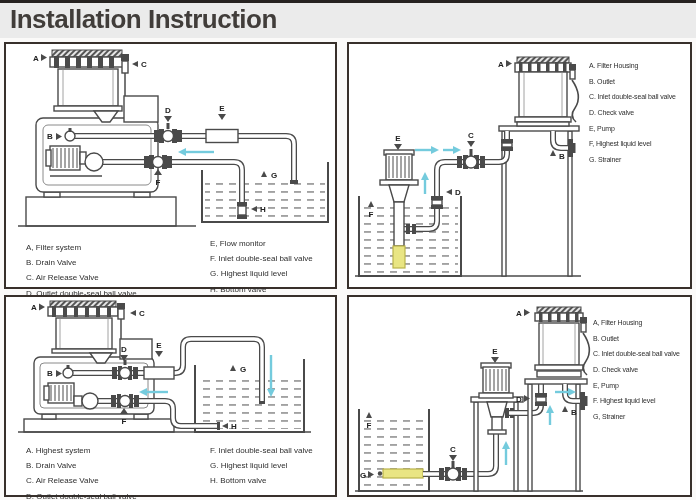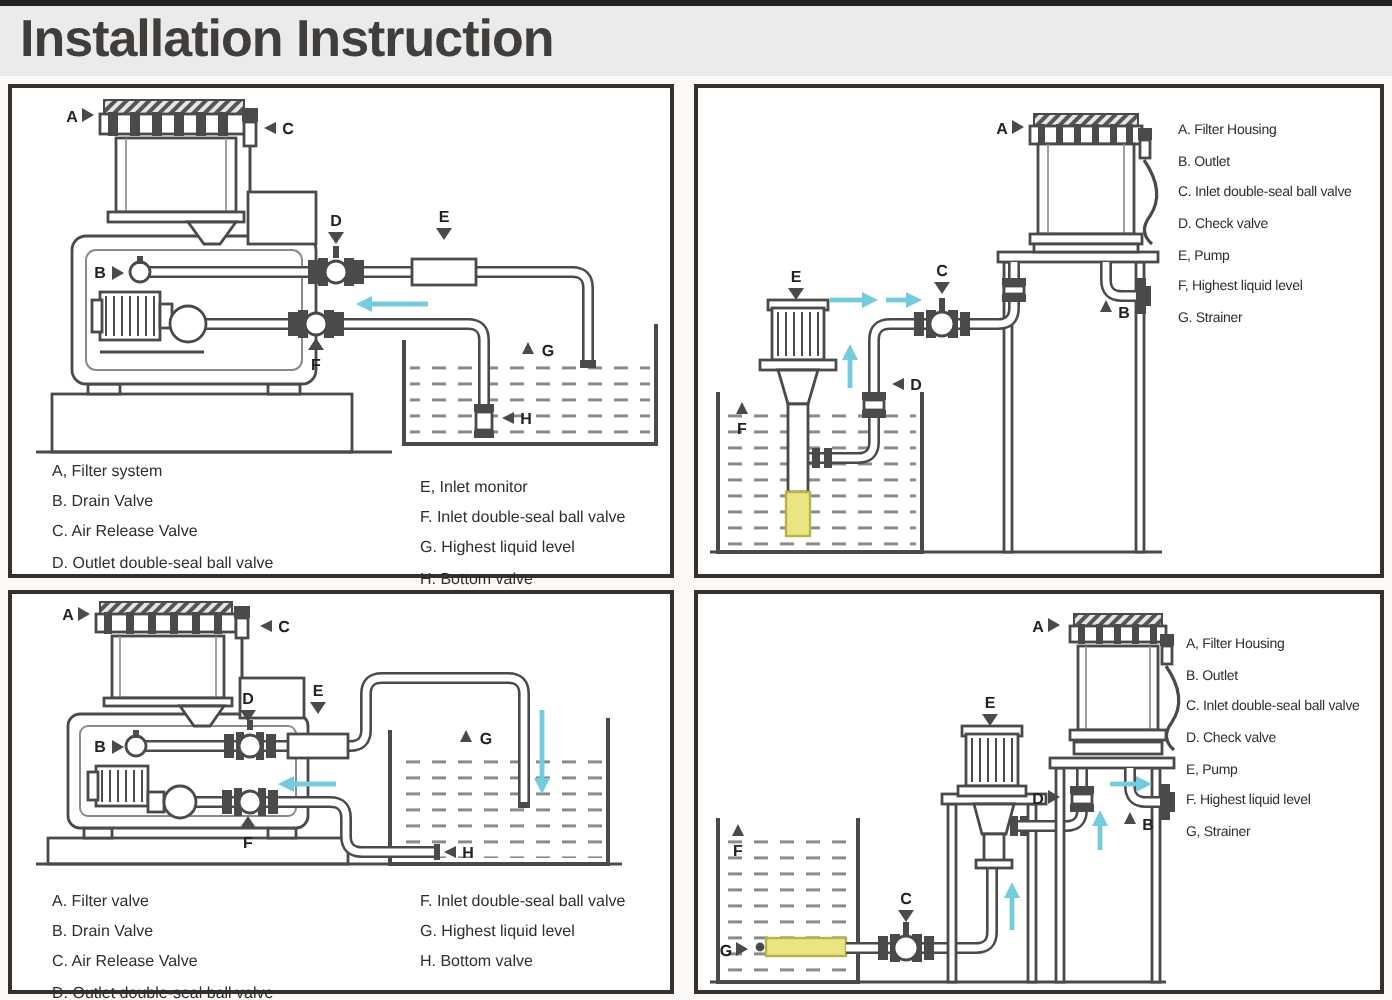--- a/index.html
+++ b/index.html
@@ -161,28 +161,28 @@
       <polygon class="dk" points="148,131 156,131 152,125"></polygon>
       <text x="152" y="141" text-anchor="middle">F</text>
       <rect x="250" y="122" width="30" height="14" fill="#fff"></rect>
       <polygon class="dk" points="255,133 261,133 258,127"></polygon>
       <text x="268" y="134" text-anchor="middle">G</text>
       <polygon class="dk" points="245,165 251,162 251,168"></polygon>
       <text x="257" y="168" text-anchor="middle">H</text>
     </g>
   </svg>
 
-  <div class="lg-bottom" style="left:20px; top:184px;text-align:center;">
+  <div class="lg-bottom" style="left:20px; top:196px;text-align:center;">
     <div class="lrow">A, Filter system</div>
     <div class="lrow">B. Drain Valve</div>
     <div class="lrow">C. Air Release Valve</div>
     <div class="lrow">D. Outlet double-seal ball valve</div>
   </div>
   <div class="lg-bottom" style="left:204px; top:192px;">
-    <div class="lrow">E, Inlet monitor</div>
+    <div class="lrow">E, Flow monitor</div>
     <div class="lrow">F. Inlet double-seal ball valve</div>
     <div class="lrow">G. Highest liquid level</div>
     <div class="lrow">H. Bottom valve</div>
   </div>
 </div>
 
 <div class="panel" id="p2">
   <svg width="341" height="243" viewBox="0 0 341 243">
     <defs>
       <pattern id="h2" patternUnits="userSpaceOnUse" width="4" height="4" patternTransform="rotate(45)">
@@ -434,21 +434,21 @@
       <text x="118" y="127" text-anchor="middle">F</text>
       <rect x="219" y="64" width="28" height="13" fill="#fff"></rect>
       <polygon class="dk" points="224,74 230,74 227,68"></polygon>
       <text x="237" y="75" text-anchor="middle">G</text>
       <polygon class="dk" points="216,129 222,126 222,132"></polygon>
       <text x="228" y="132" text-anchor="middle">H</text>
     </g>
   </svg>
 
   <div class="lg-bottom" style="left:20px; top:146px;">
-    <div class="lrow">A. Filter valve</div>
+    <div class="lrow">A. Highest system</div>
     <div class="lrow">B. Drain Valve</div>
     <div class="lrow">C. Air Release Valve</div>
     <div class="lrow">D. Outlet double-seal ball valve</div>
   </div>
   <div class="lg-bottom" style="left:204px; top:146px;">
     <div class="lrow">F. Inlet double-seal ball valve</div>
     <div class="lrow">G. Highest liquid level</div>
     <div class="lrow">H. Bottom valve</div>
   </div>
 </div>

